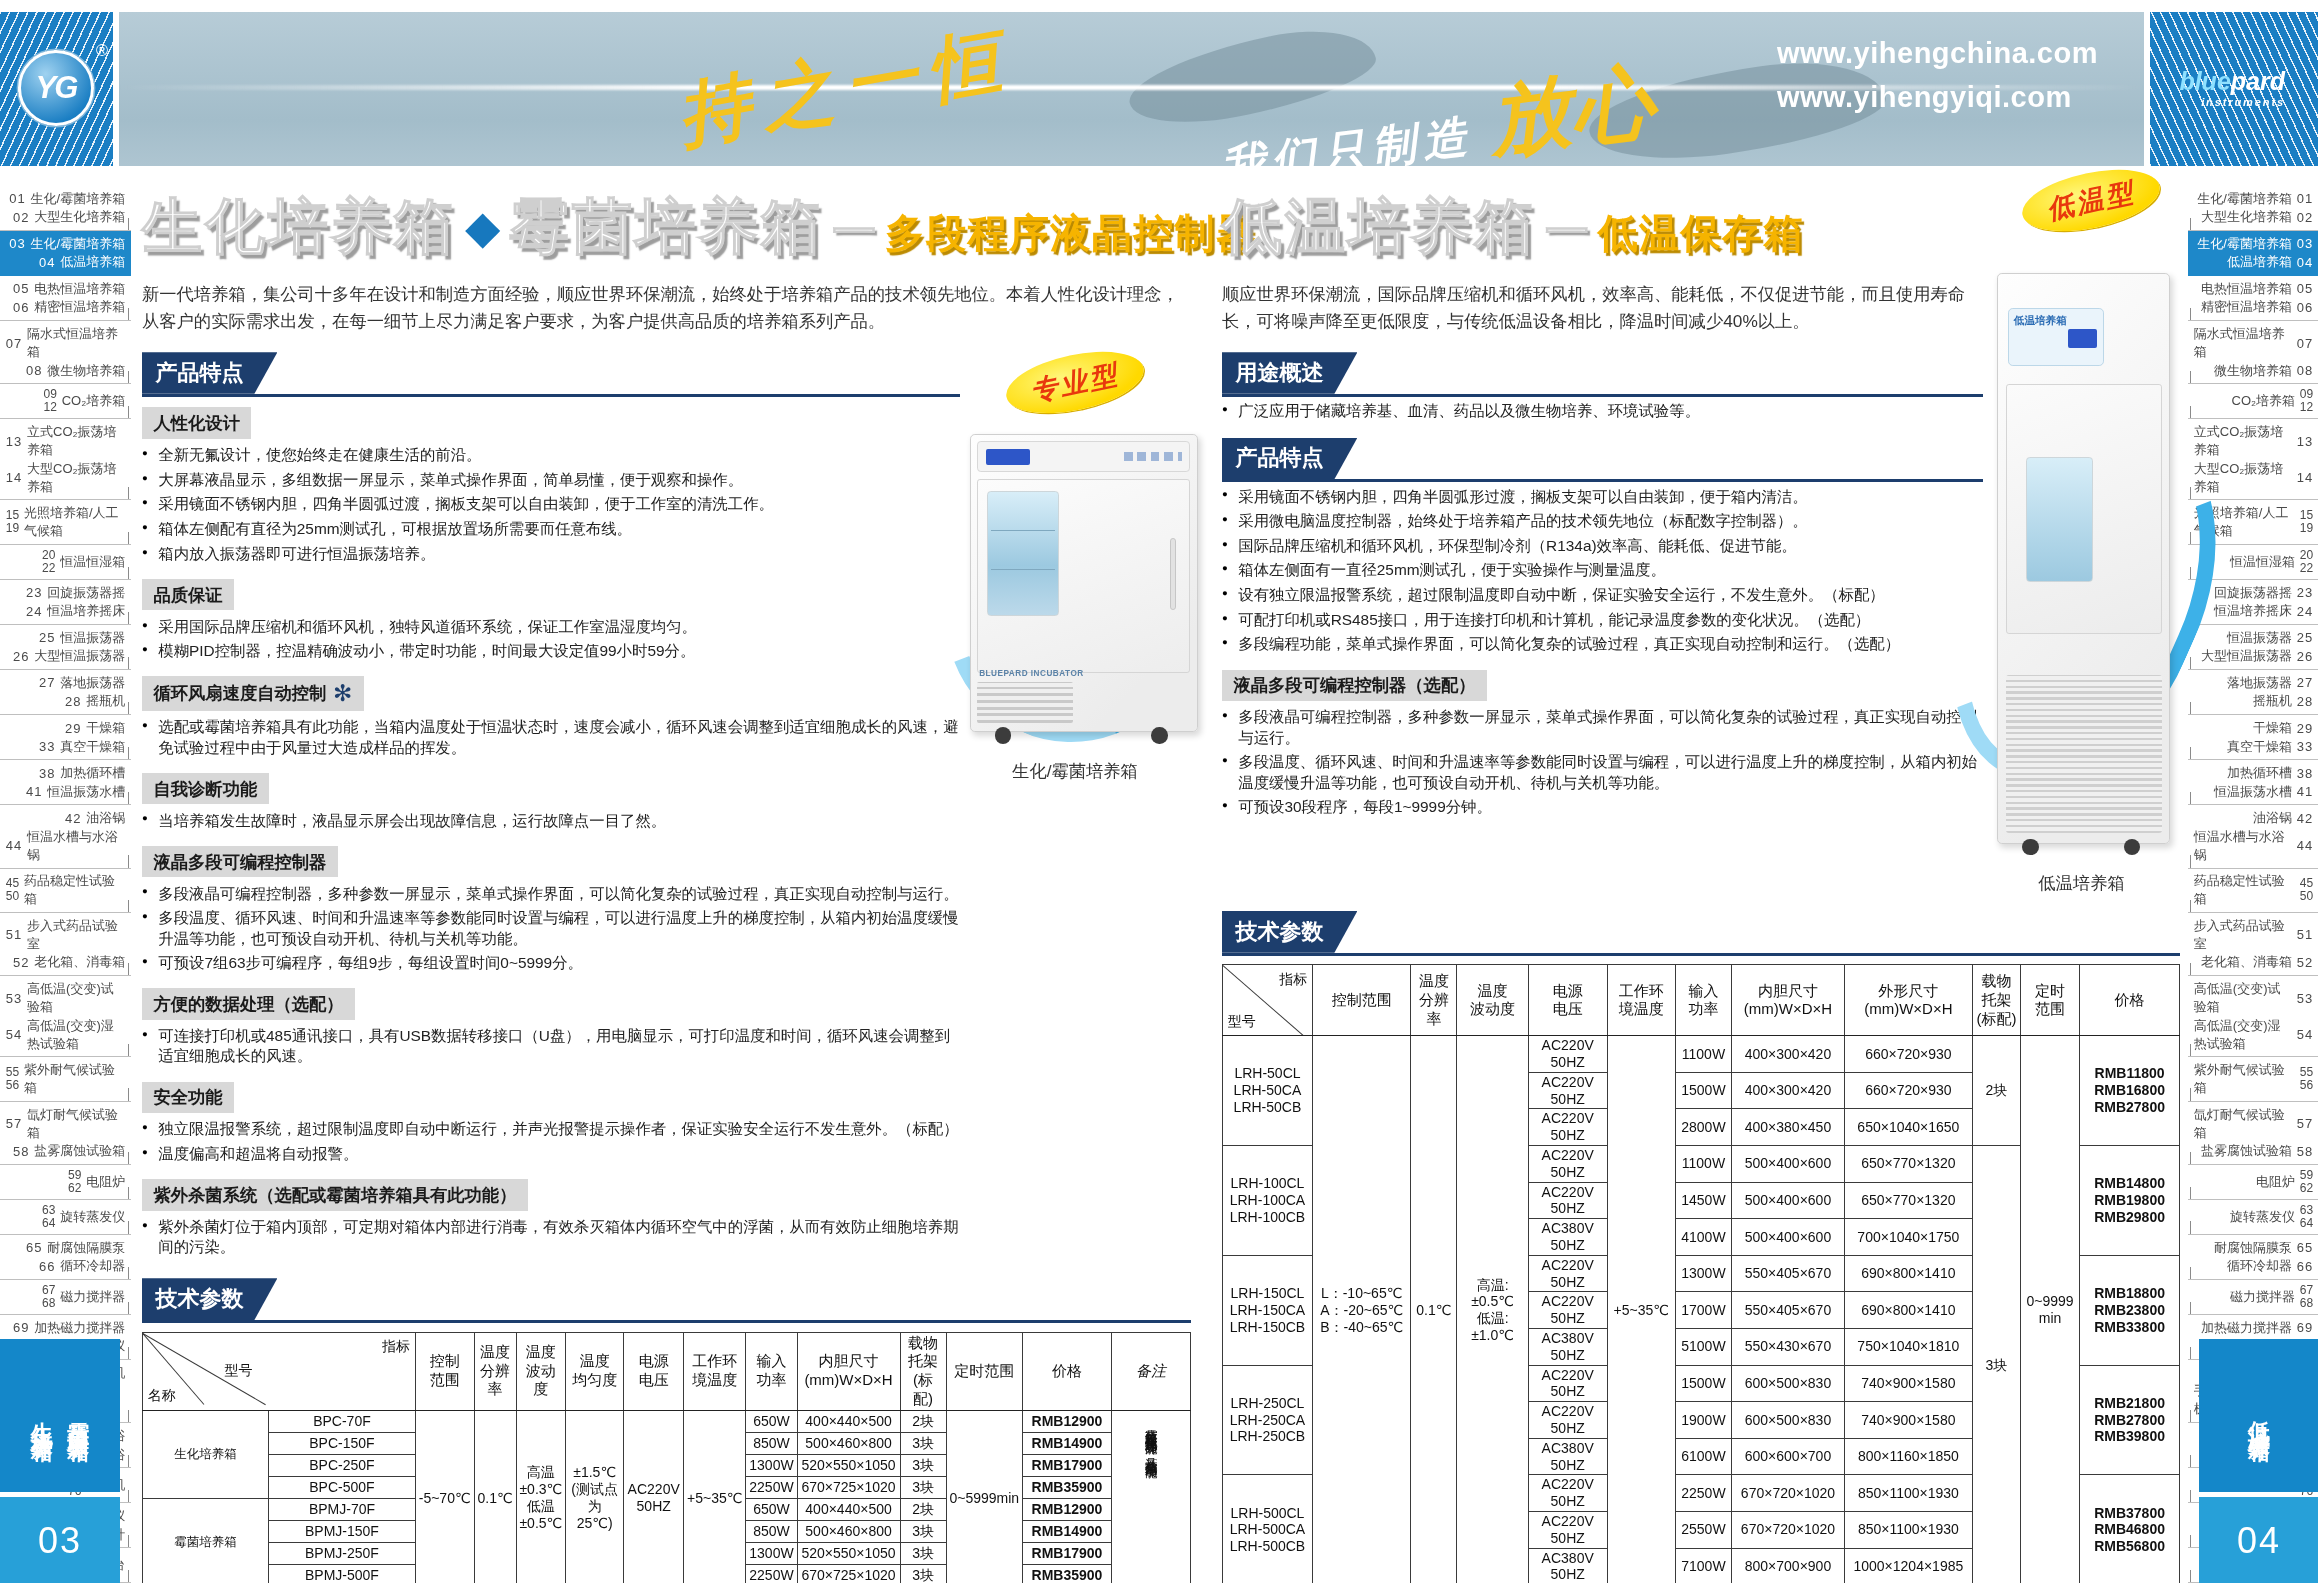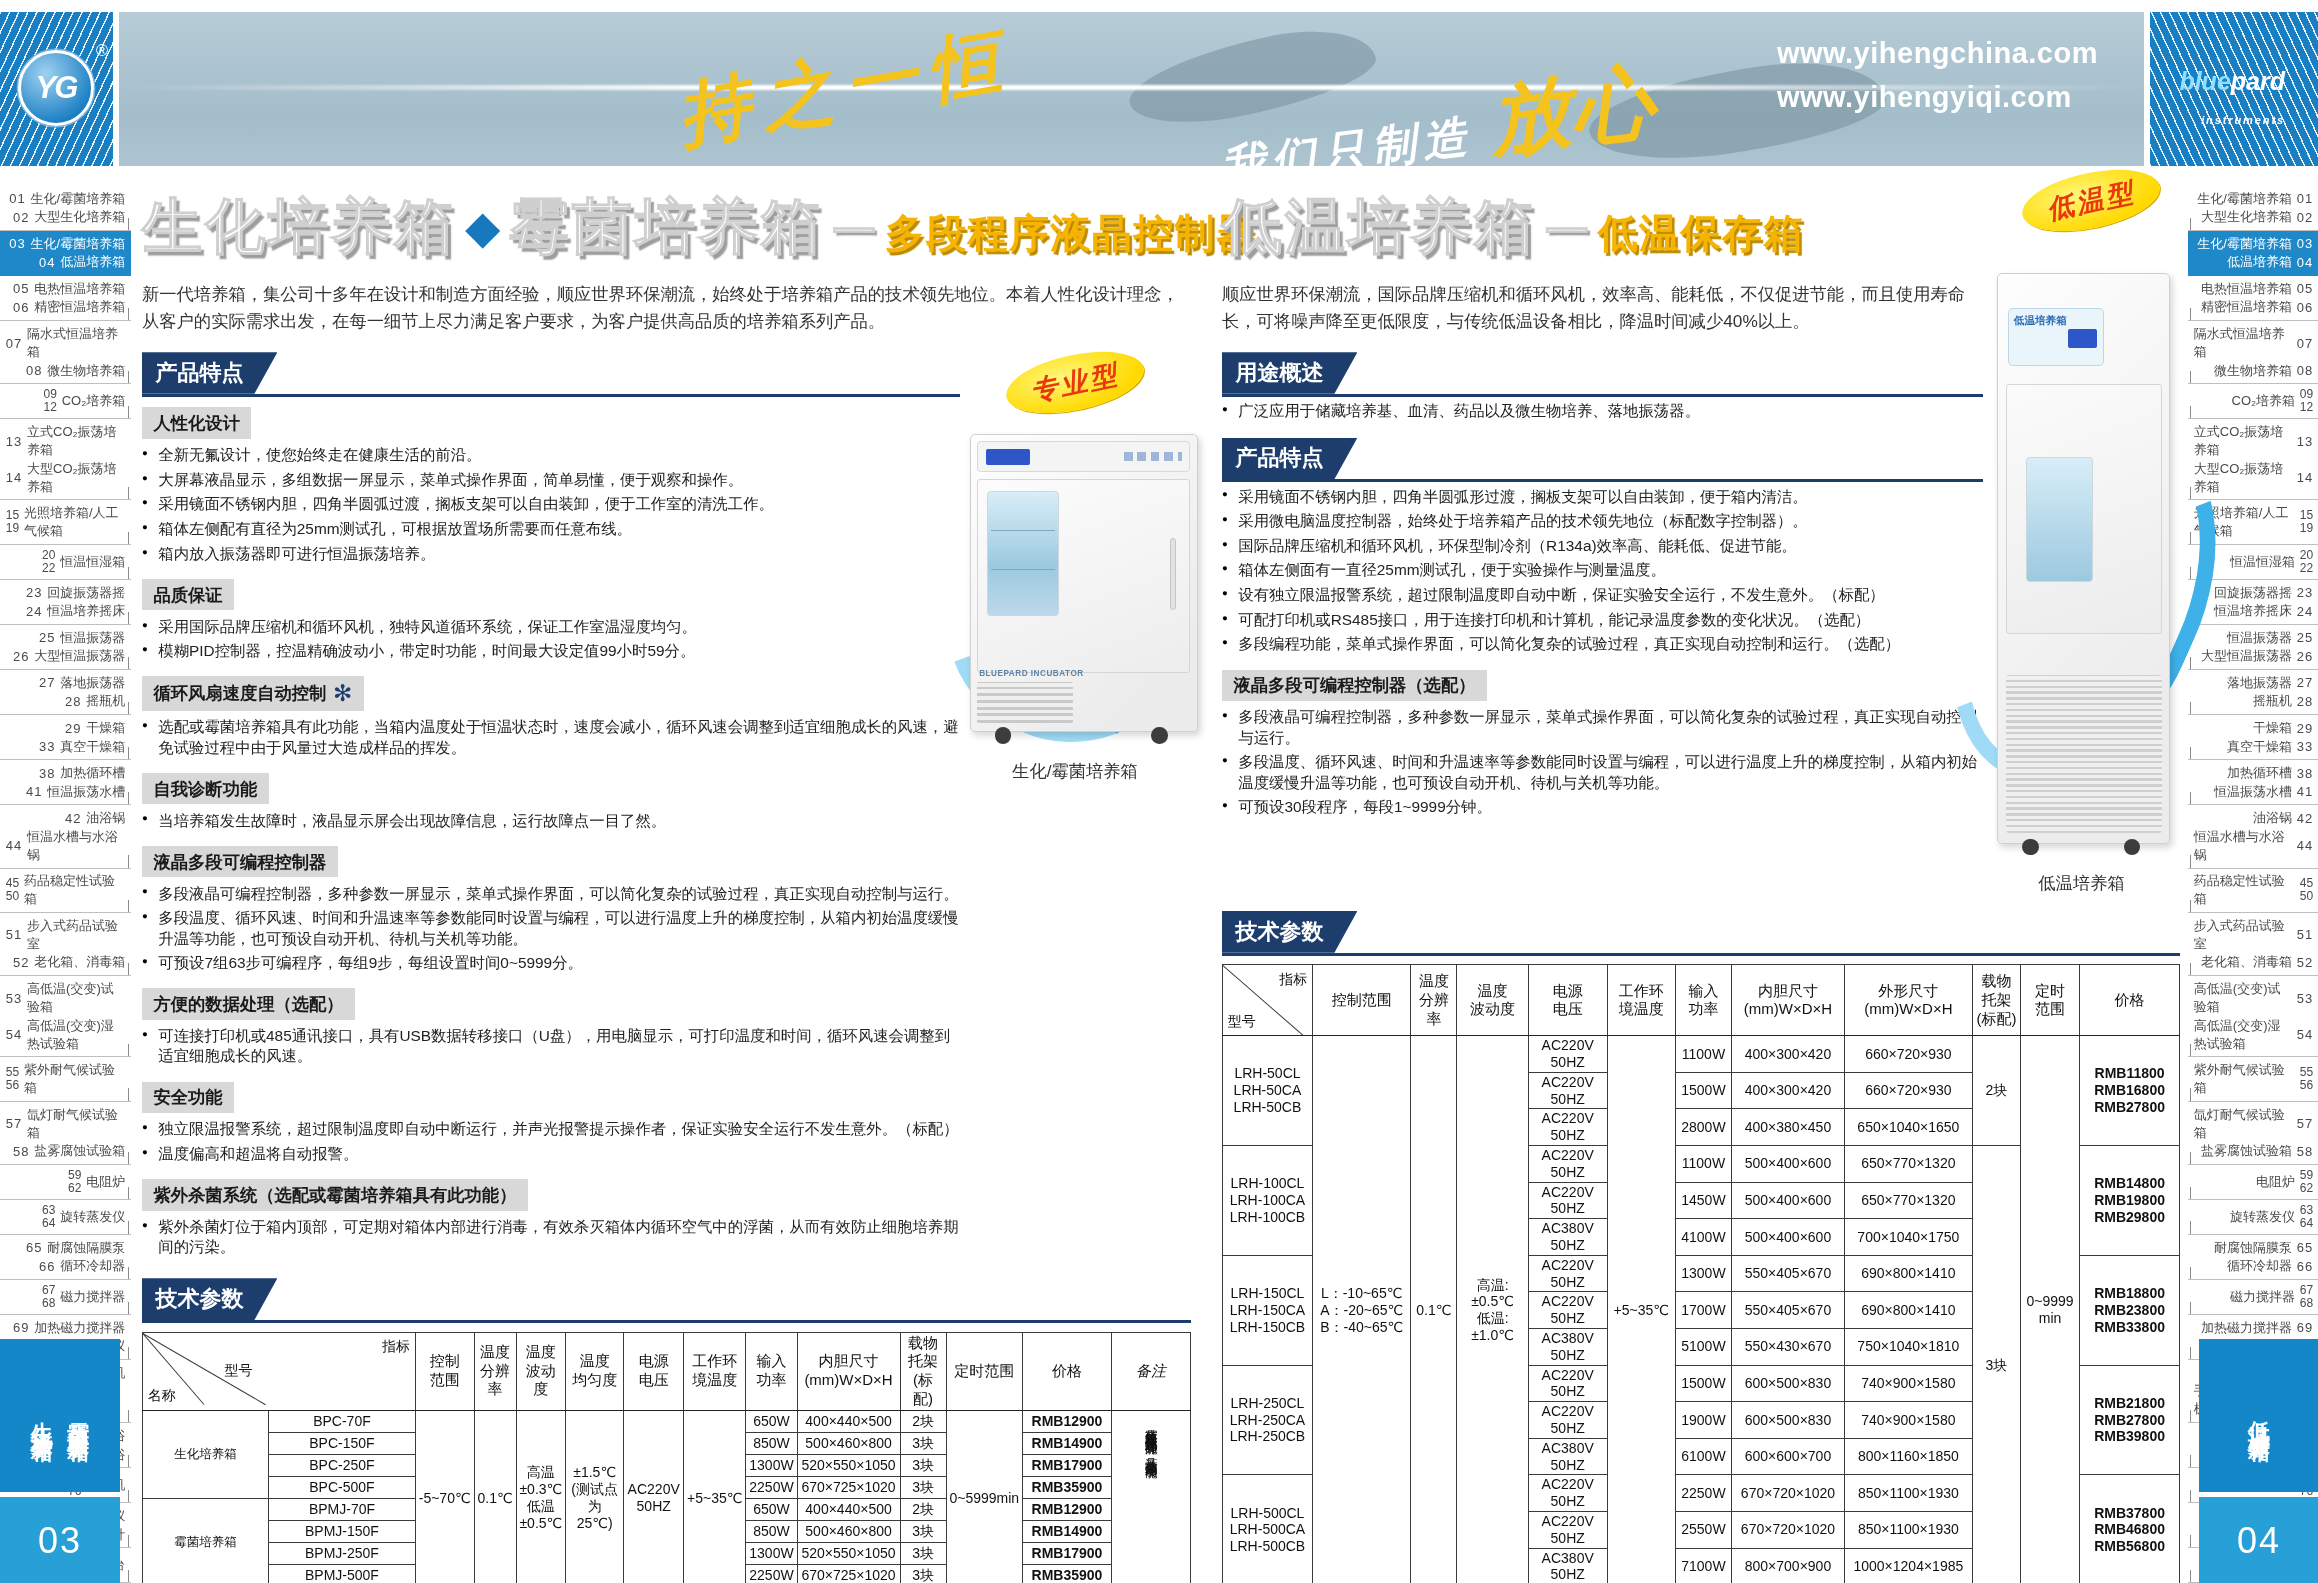--- a/index.html
+++ b/index.html
@@ -28,21 +28,21 @@
   .slogan{font-size:27px;letter-spacing:1.9px;}
   .slog-div{width:317px;height:1.4px;background:linear-gradient(90deg,#fff,rgba(255,255,255,.2));margin:18px 0;}
   .calli1{position:absolute;left:557px;top:28px;color:#f5c31d;font-size:72px;font-weight:bold;font-style:italic;transform:rotate(-10deg);letter-spacing:12.5px;}
   .calli2{position:absolute;left:1099px;top:62px;color:#fff;font-size:44px;font-weight:bold;font-style:italic;transform:rotate(-7deg);letter-spacing:6.7px;}
   .calli2 em{color:#f5c31d;font-size:81px;font-style:italic;letter-spacing:1.9px;}
   .urls{position:absolute;right:46px;top:14.4px;color:#fff;font-weight:bold;}
   .url{font-size:29px;margin:10.6px 0;letter-spacing:0.5px;}
   .bp{position:absolute;right:34px;top:55px;text-align:right;font-style:italic;font-weight:bold;}
   .bp .b1{color:#8fe1ff;font-size:25px;}
   .bp .b2{color:#fff;font-size:25px;}
-  .bp .b3{display:block;color:#fff;font-size:11px;letter-spacing:1.9px;margin-top:18px;}
+  .bp .b3{display:block;color:#fff;font-size:11px;letter-spacing:1.9px;margin-top:0;}
 
   
   .nav{position:absolute;top:186px;width:131px;font-size:13px;color:#4a4a4a;}
   .nav.left{left:0;}
   .nav.right{right:0;}
   .nav-item{position:relative;border-bottom:1px solid #bfbfbf;padding:3.8px 5.8px;min-height:30px;display:flex;flex-direction:column;justify-content:center;gap:0.5px;}
   .nav.left .nav-item::after{content:"";position:absolute;right:1.9px;bottom:0;width:1.4px;height:12.5px;background:#8a8a8a;}
   .nav.right .nav-item::after{content:"";position:absolute;left:1.9px;bottom:0;width:1.4px;height:12.5px;background:#8a8a8a;}
   .nav .line{display:flex;justify-content:flex-end;gap:4.8px;align-items:center;}
   .nav .num{letter-spacing:1px;}
@@ -900,21 +900,21 @@
       <span class="badge badge-r">低温型</span>
     </div>
 
     <div class="content-wrap">
       <div class="text-col">
         <p class="intro">顺应世界环保潮流，国际品牌压缩机和循环风机，效率高、能耗低，不仅促进节能，而且使用寿命长，可将噪声降至更低限度，与传统低温设备相比，降温时间减少40%以上。</p>
         <div class="sec-h">
           <span class="sec-h-box">用途概述</span>
         </div>
         <ul class="bl">
-          <li>广泛应用于储藏培养基、血清、药品以及微生物培养、落地振荡器。</li>
+          <li>广泛应用于储藏培养基、血清、药品以及微生物培养、环境试验等。</li>
         </ul>
         <div class="sec-h">
           <span class="sec-h-box">产品特点</span>
         </div>
         <ul class="bl" id="right-features">
             <li>采用镜面不锈钢内胆，四角半圆弧形过渡，搁板支架可以自由装卸，便于箱内清洁。</li>
             <li>采用微电脑温度控制器，始终处于培养箱产品的技术领先地位（标配数字控制器）。</li>
             <li>国际品牌压缩机和循环风机，环保型制冷剂（R134a)效率高、能耗低、促进节能。</li>
             <li>箱体左侧面有一直径25mm测试孔，便于实验操作与测量温度。</li>
             <li>设有独立限温报警系统，超过限制温度即自动中断，保证实验安全运行，不发生意外。（标配）</li>

